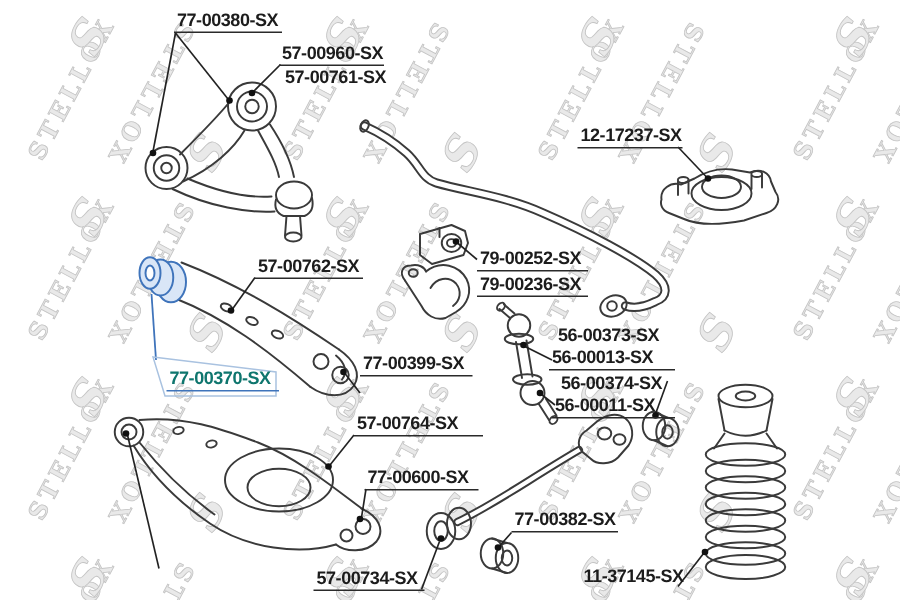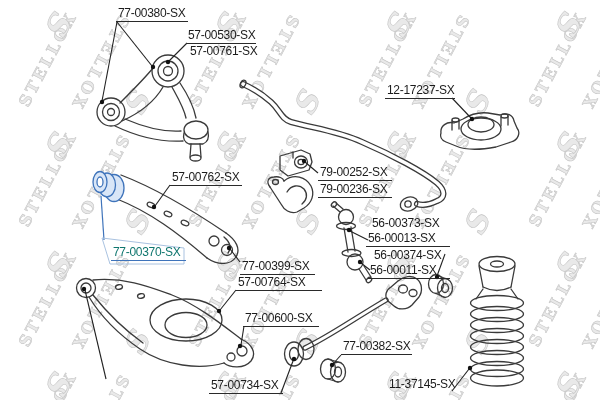--- a/index.html
+++ b/index.html
@@ -3,21 +3,21 @@
 <meta charset="utf-8">
 <style>
   html,body{margin:0;padding:0;background:#ffffff;}
   .stage{
     position:relative;width:600px;height:400px;overflow:hidden;background:#ffffff;
     font-family:"Liberation Sans", sans-serif;
   }
   .stage svg{position:absolute;left:0;top:0;}
   .lbl{
     position:absolute;
-    font-size:12px;font-weight:400;letter-spacing:-0.3px;
+    font-size:12px;font-weight:700;letter-spacing:-0.3px;
     color:#1c1c1c;line-height:13px;height:14px;
     border-bottom:1.5px solid #2a2a2a;
     padding-left:2px;white-space:nowrap;
     cursor:pointer;
   }
   .lbl.nu{border-bottom:none;}
   .lbl.sel{color:#0f766e;border-bottom-color:#3f74bb;}
 </style>
 </head>
 <body>
@@ -213,28 +213,28 @@
     <circle cx="470" cy="368" r="2.2"></circle>
   </g>
 
   <g>
     <path d="M 101,196 L 104,240" stroke="#3f74bb" stroke-width="1.2" fill="none"></path>
     <path d="M 102,238 L 184,248 L 184,264 L 110,264 Z" stroke="#a9c2e0" stroke-width="1" fill="none"></path>
   </g>
 </svg>
 
 <div class="lbl" style="left:116px;top:7px;width:70px">77-00380-SX</div>
-<div class="lbl" style="left:186px;top:29px;width:68px">57-00530-SX</div>
+<div class="lbl" style="left:186px;top:29px;width:68px">57-00960-SX</div>
 <div class="lbl nu" style="left:188px;top:45px">57-00761-SX</div>
 <div class="lbl" style="left:385px;top:84px;width:68px">12-17237-SX</div>
 <div class="lbl" style="left:318px;top:166px;width:72px">79-00252-SX</div>
 <div class="lbl" style="left:318px;top:183px;width:72px">79-00236-SX</div>
 <div class="lbl" style="left:170px;top:171px;width:70px">57-00762-SX</div>
 <div class="lbl sel" style="left:111px;top:246px;width:73px">77-00370-SX</div>
-<div class="lbl" style="left:240px;top:260px;width:73px">77-00399-SX</div>
+<div class="lbl" style="left:240px;top:236px;width:73px">77-00399-SX</div>
 <div class="lbl" style="left:236px;top:276px;width:84px">57-00764-SX</div>
 <div class="lbl" style="left:243px;top:312px;width:74px">77-00600-SX</div>
 <div class="lbl nu" style="left:370px;top:217px">56-00373-SX</div>
 <div class="lbl" style="left:366px;top:232px;width:82px">56-00013-SX</div>
 <div class="lbl nu" style="left:372px;top:249px">56-00374-SX</div>
 <div class="lbl" style="left:368px;top:264px;width:80px">56-00011-SX</div>
 <div class="lbl" style="left:341px;top:340px;width:69px">77-00382-SX</div>
 <div class="lbl" style="left:209px;top:379px;width:72px">57-00734-SX</div>
 <div class="lbl nu" style="left:387px;top:378px">11-37145-SX</div>
 

